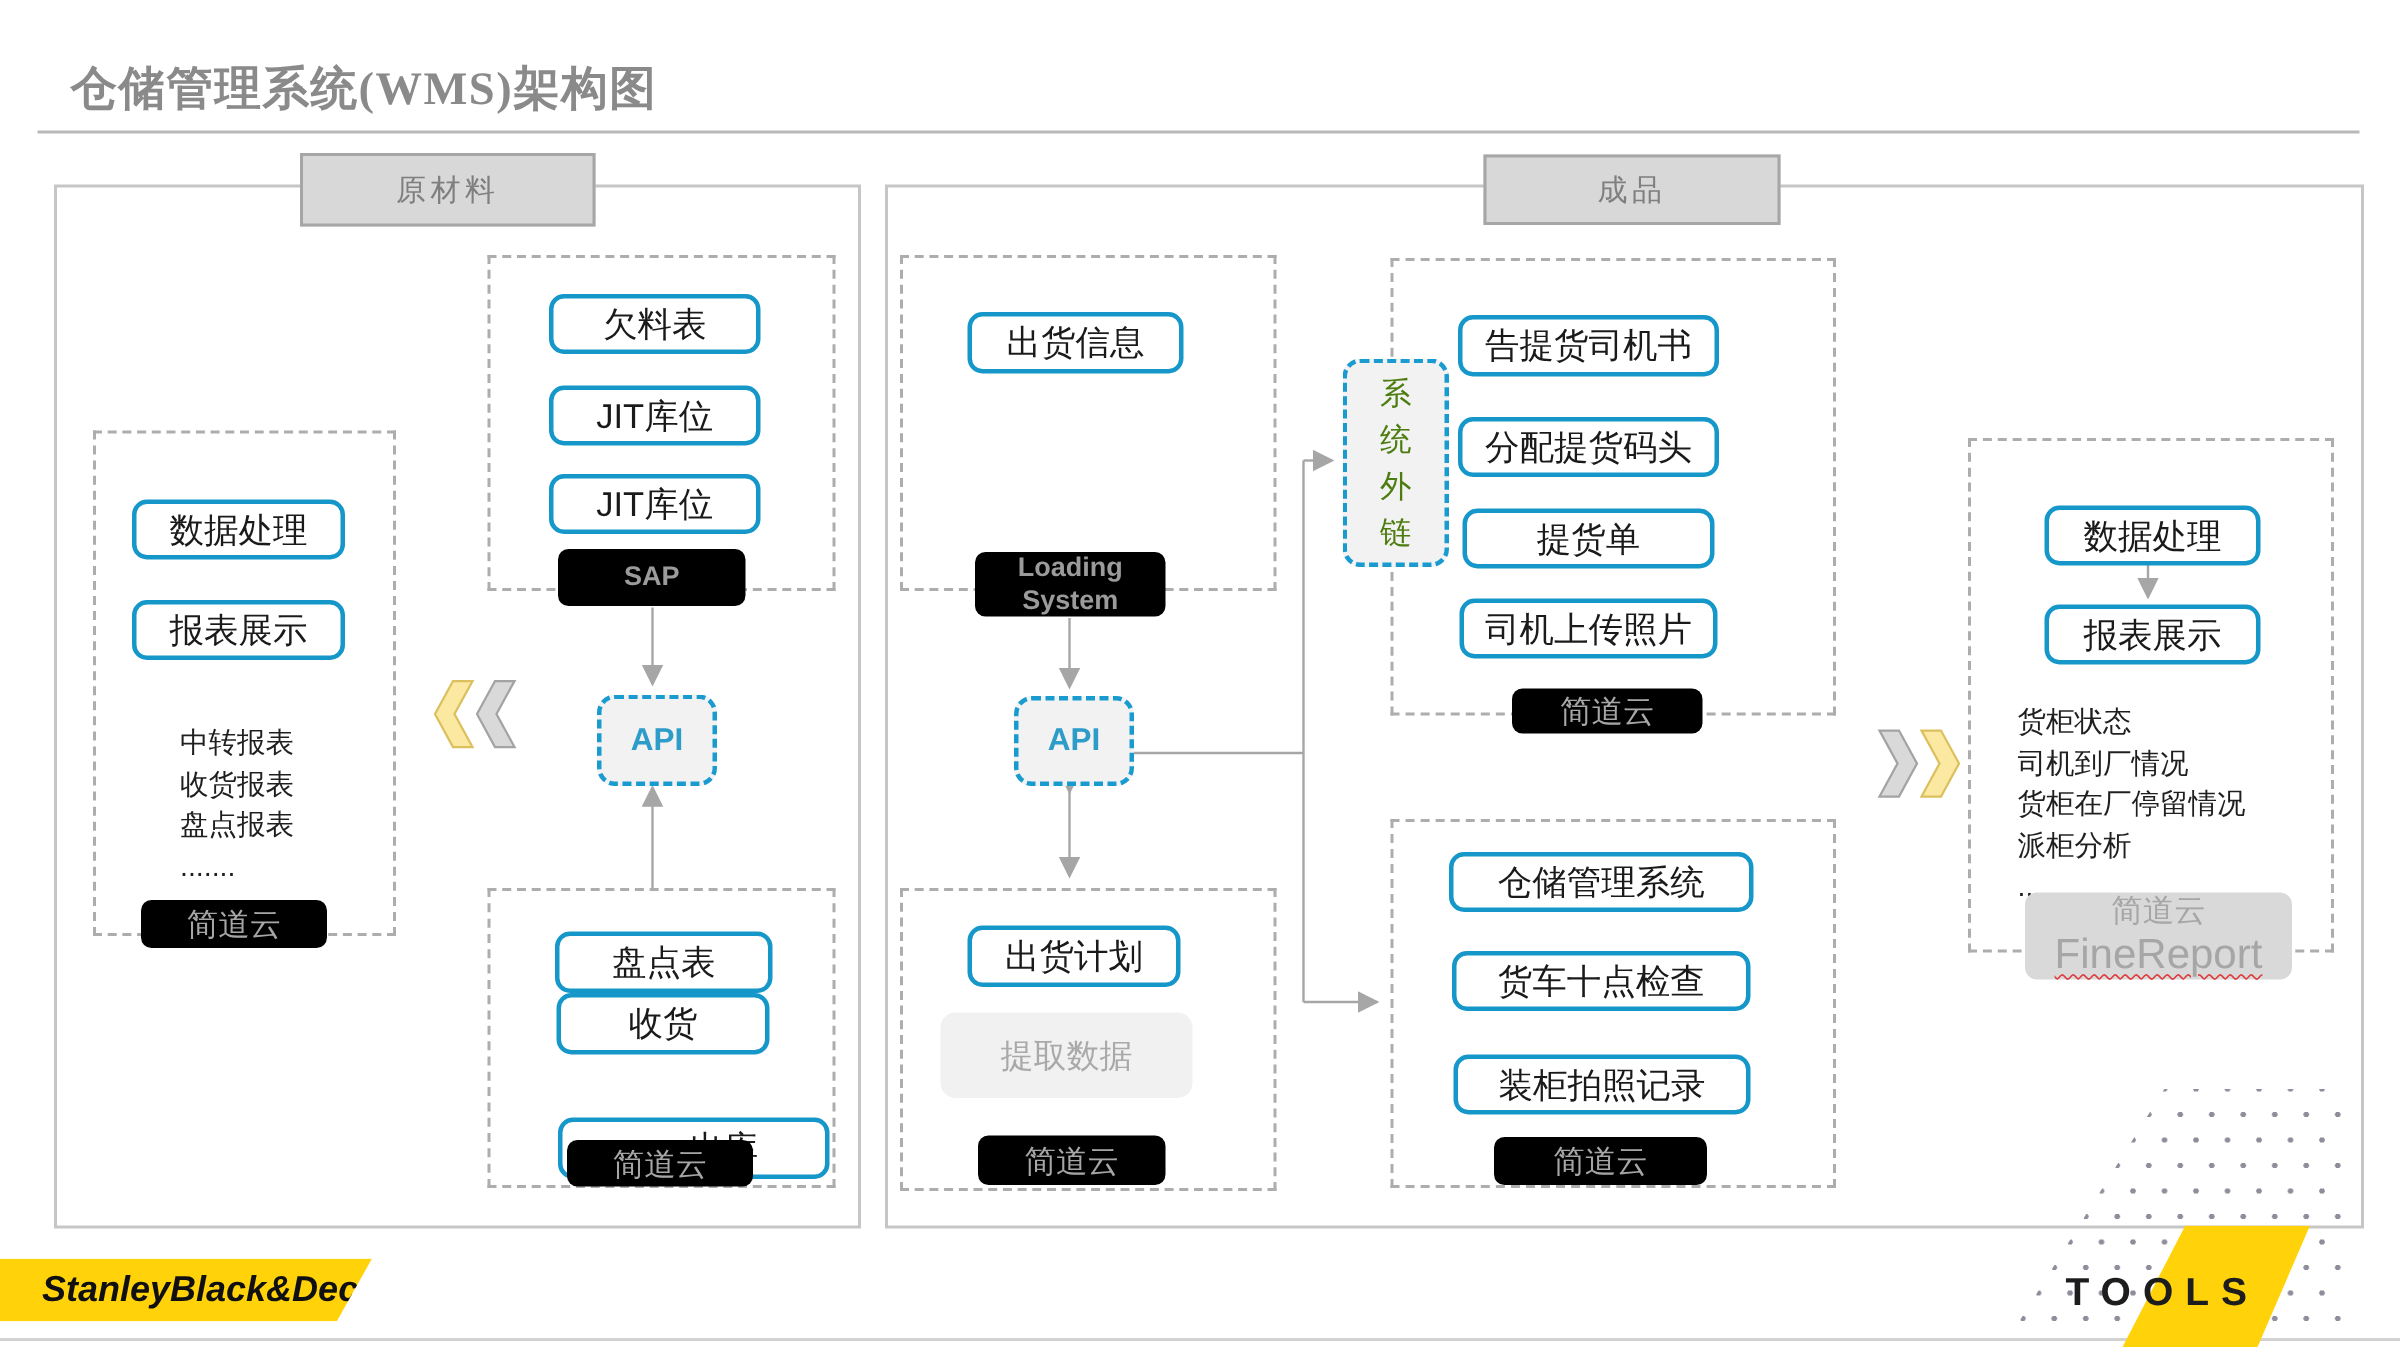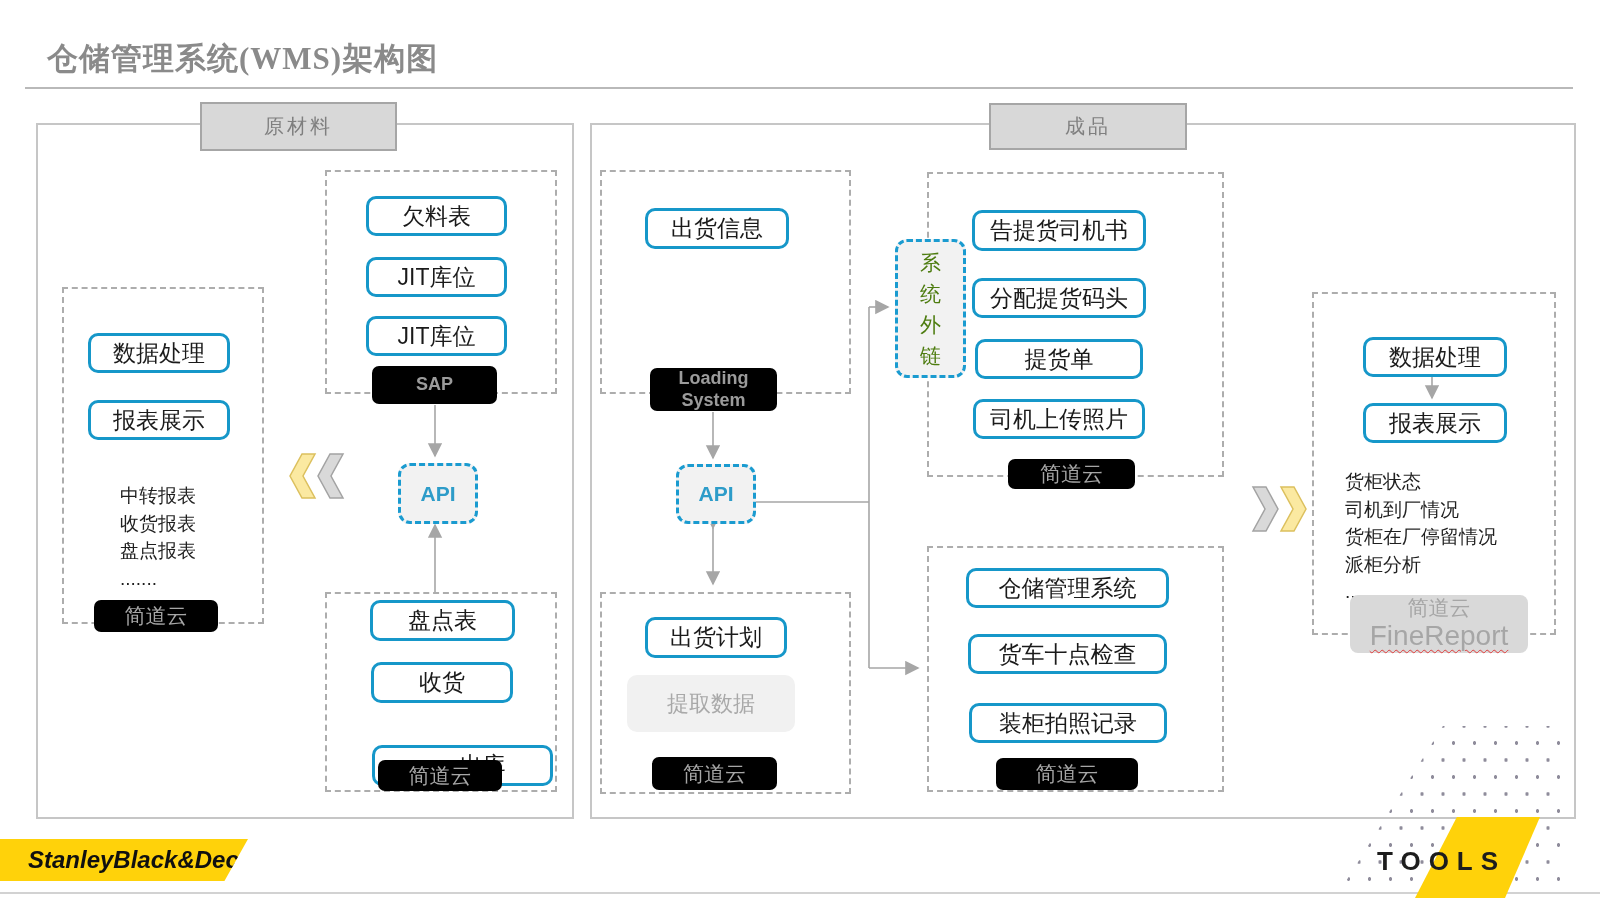--- a/index.html
+++ b/index.html
@@ -94,21 +94,21 @@
 盘点报表
 .......</div>
   <div class="abs platform" style="left:94px;top:600px;width:124px;height:32px;">简道云</div>
 
   <div class="abs bluebox" style="left:366px;top:196px;width:135px;height:34px;">欠料表</div>
   <div class="abs bluebox" style="left:366px;top:257px;width:135px;height:34px;">JIT库位</div>
   <div class="abs bluebox" style="left:366px;top:316px;width:135px;height:34px;">JIT库位</div>
   <div class="abs platform sys" style="left:372px;top:366px;width:125px;height:38px;">SAP</div>
 
   <div class="abs api" style="left:398px;top:463px;width:74px;height:55px;">API</div>
-  <div class="abs bluebox" style="left:370px;top:600px;width:139px;height:35px;">盘点表</div>
+  <div class="abs bluebox" style="left:370px;top:621px;width:139px;height:35px;">盘点表</div>
   <div class="abs bluebox" style="left:371px;top:662px;width:136px;height:35px;">收货</div>
   <div class="abs bluebox" style="left:372px;top:745px;width:135px;height:35px;padding-left:40px;">出库</div>
   <div class="abs platform" style="left:378px;top:760px;width:124px;height:31px;">简道云</div>
 
   <svg class="abs" style="left:288px;top:452px;z-index:3;" width="58" height="48" viewBox="0 0 58 48">
     <polygon points="27,2 14,2 2,24 14,46 27,46 15,24" fill="#fbe9a1" stroke="#dcc05e" stroke-width="1.5"></polygon>
     <polygon points="55,2 42,2 30,24 42,46 55,46 43,24" fill="#d9d9d9" stroke="#a3a3a3" stroke-width="1.5"></polygon>
   </svg>
 
   <div class="abs bluebox" style="left:645px;top:208px;width:138px;height:35px;">出货信息</div>

